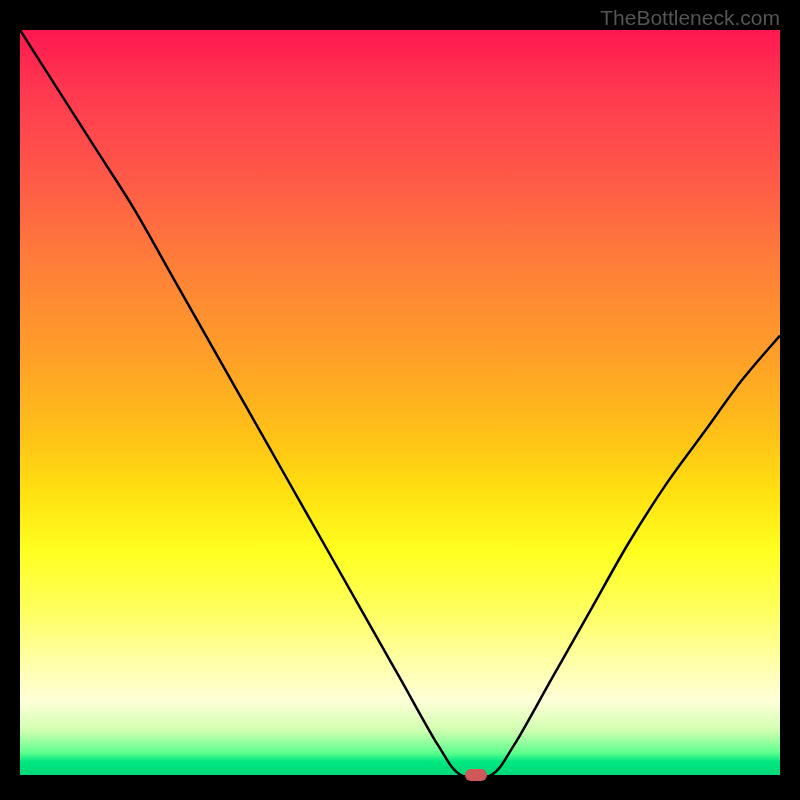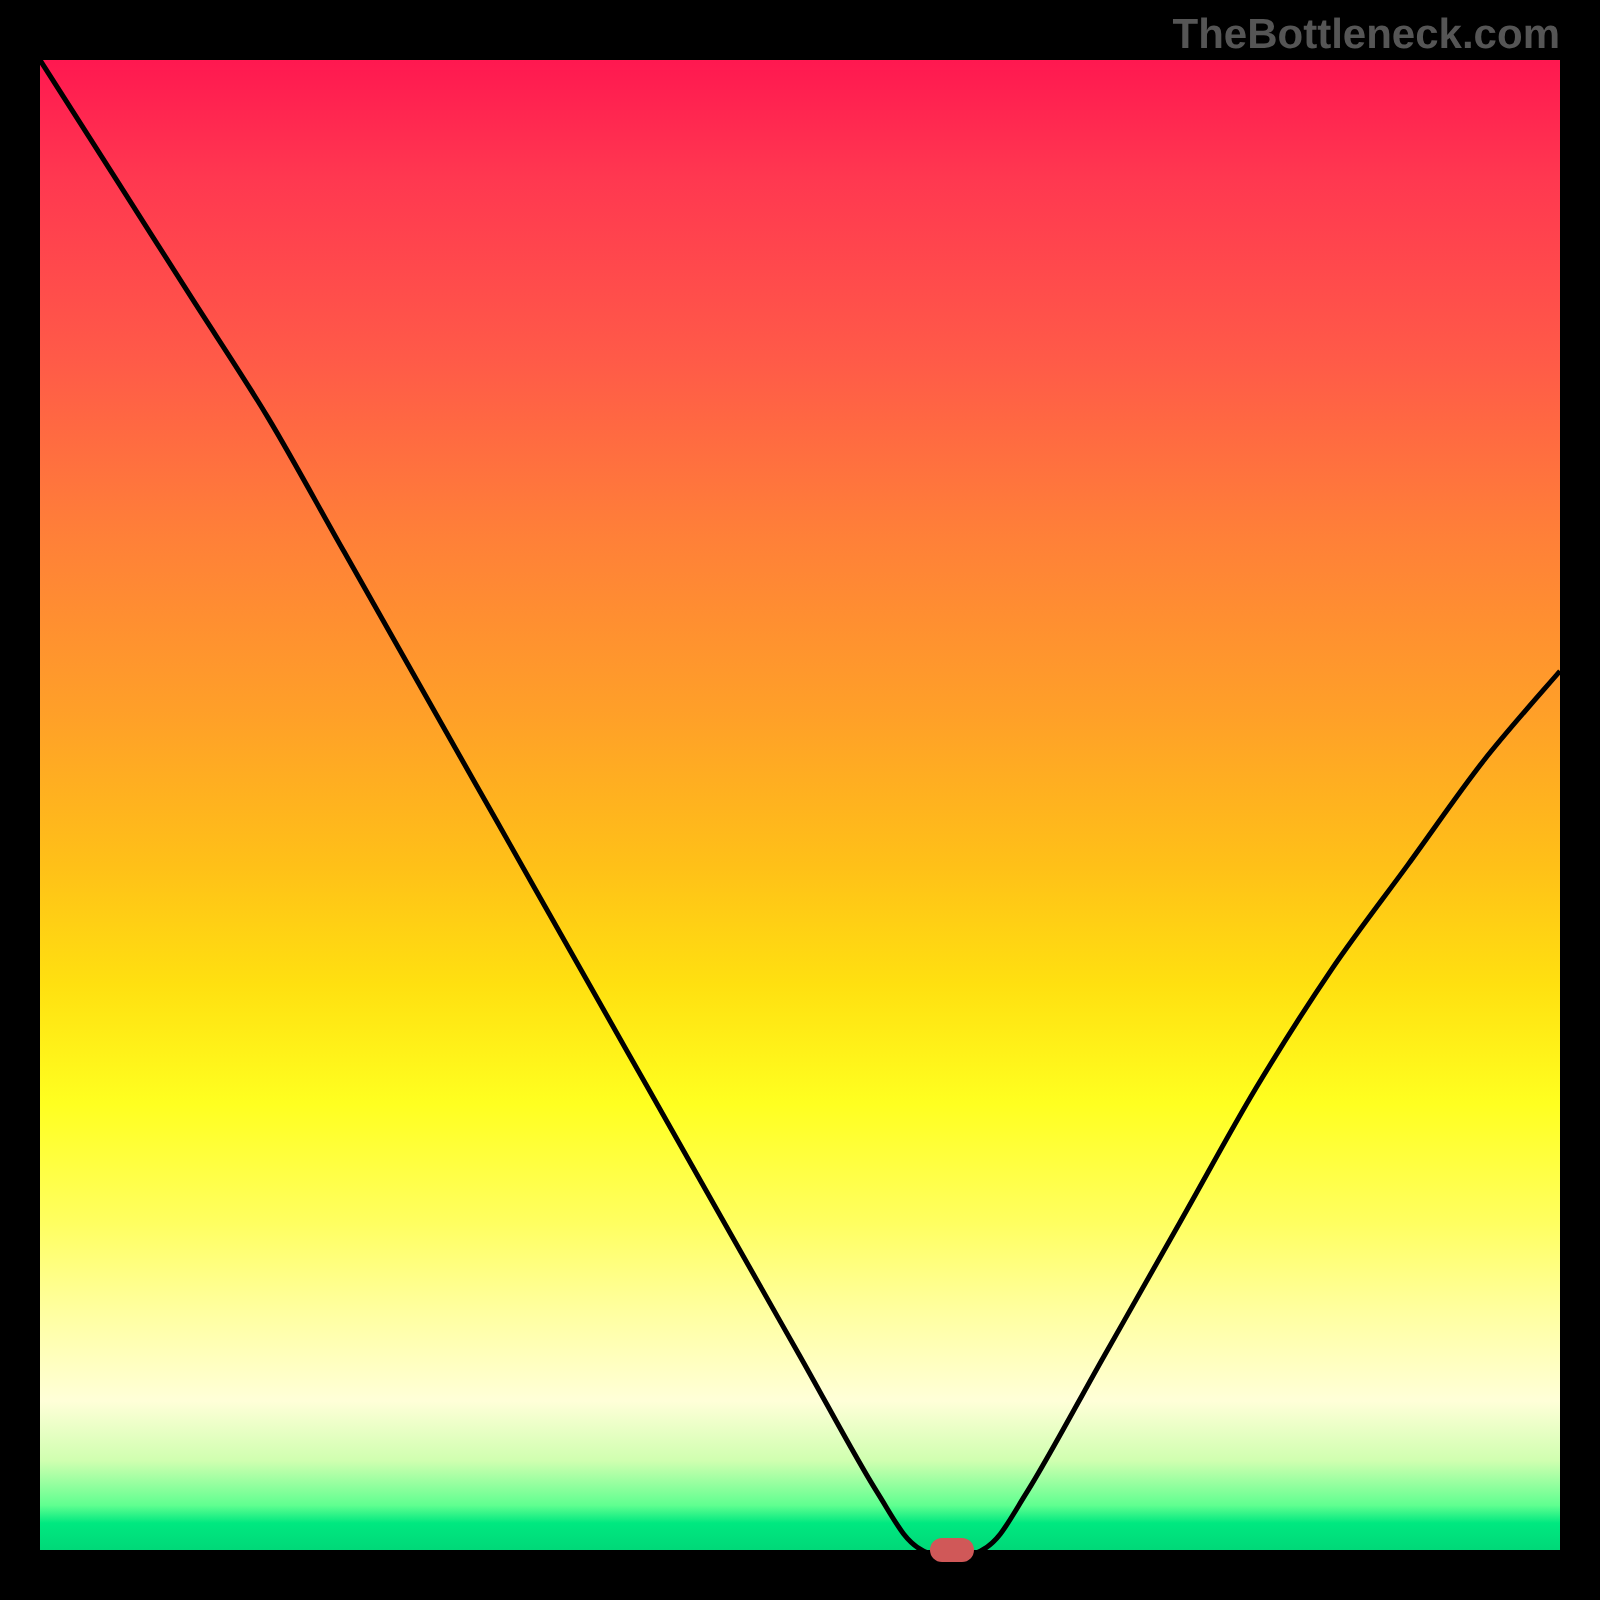--- a/index.html
+++ b/index.html
@@ -10,21 +10,21 @@
     background: #000;
     position: relative;
     font-family: Arial, sans-serif;
   }
   .watermark {
     position: absolute;
     top: 6px;
     right: 20px;
     color: #555;
     font-size: 21px;
-    font-weight: 700;
+    font-weight: 400;
     z-index: 10;
   }
   .plot-area {
     position: absolute;
     left: 20px;
     top: 30px;
     width: 760px;
     height: 745px;
     background: linear-gradient(to bottom,
       #ff1850 0%,

